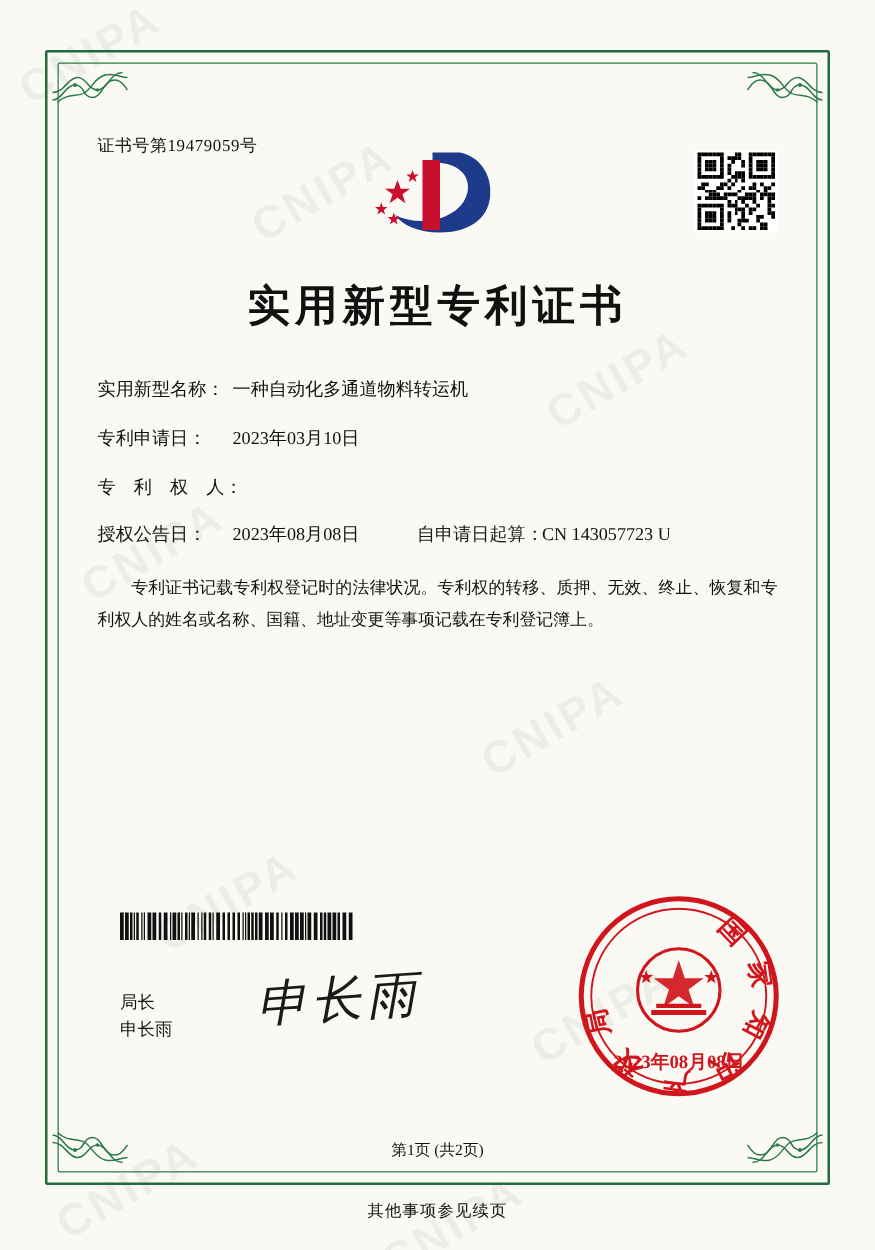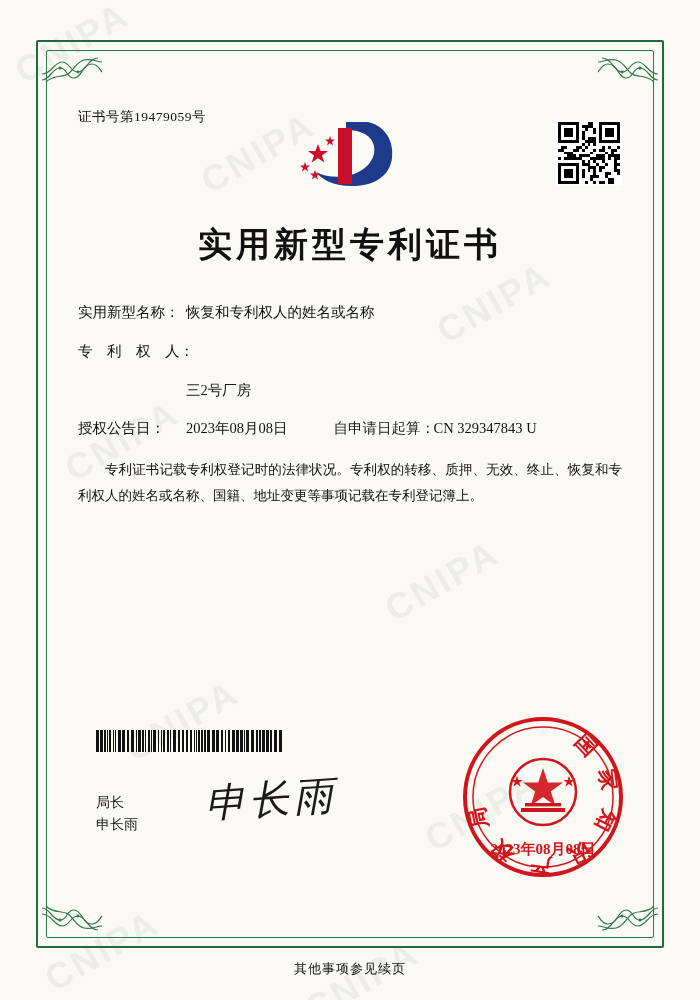--- a/index.html
+++ b/index.html
@@ -765,40 +765,43 @@
 
   <div class="content">
     <div class="cert-no">证书号第19479059号</div>
 
     <div class="title">实用新型专利证书</div>
 
     <div class="fields">
 
       <div class="row">
         <div class="lbl"><span>实用新型名称</span><span>：</span></div>
-        <div class="val">恢复和专利权人的姓名或名称</div>
+        <div class="val">一种自动化多通道物料转运机</div>
       </div>
 
 
 
+      <div class="row">
+        <div class="lbl"><span>专利申请日</span><span>：</span></div>
+        <div class="val">2023年03月10日</div>
+      </div>
 
       <div class="row">
         <div class="lbl"><span>专　利　权　人</span><span>：</span></div>
       </div>
 
-      <div class="addr-line2" style="margin-bottom:17px;">三2号厂房</div>
 
       <div class="row two-col">
         <div class="lbl"><span>授权公告日</span><span>：</span></div>
         <div class="val">2023年08月08日</div>
         <div class="lbl2">
             <span>自申请日起算</span>
             <span>：</span>
           </div>
-        <div class="val">CN 329347843 U</div>
+        <div class="val">CN 143057723 U</div>
       </div>
     </div>
 
     <div class="para second">专利证书记载专利权登记时的法律状况。专利权的转移、质押、无效、终止、恢复和专利权人的姓名或名称、国籍、地址变更等事项记载在专利登记簿上。</div>
   </div>
 
   <div class="barcode" id="barcode">
       <b style="width:3px"></b>
       <span style="display:block;width:1px"></span>
       <b style="width:3px"></b>
@@ -929,14 +932,15 @@
         <rect x="-18" y="11" width="36" height="3.4" fill="#d0161c"></rect>
         <g fill="#d0161c">
           <polygon points="-26,-16 -24.6,-12 -20.4,-12 -23.8,-9.4 -22.5,-5.4 -26,-7.9 -29.5,-5.4 -28.2,-9.4 -31.6,-12 -27.4,-12"></polygon>
           <polygon points="26,-16 27.4,-12 31.6,-12 28.2,-9.4 29.5,-5.4 26,-7.9 22.5,-5.4 23.8,-9.4 20.4,-12 24.6,-12"></polygon>
         </g>
       </g>
       <text x="83" y="140" text-anchor="middle" font-family="'Liberation Serif', serif" font-size="15" font-weight="700" fill="#d0161c" id="sealdate">2023年08月08日</text>
     </svg>
   </div>
 
+  <div class="page-no">第1页 (共2页)</div>
   <div class="footer-note">其他事项参见续页</div>
 </div>
 
 </body></html>

